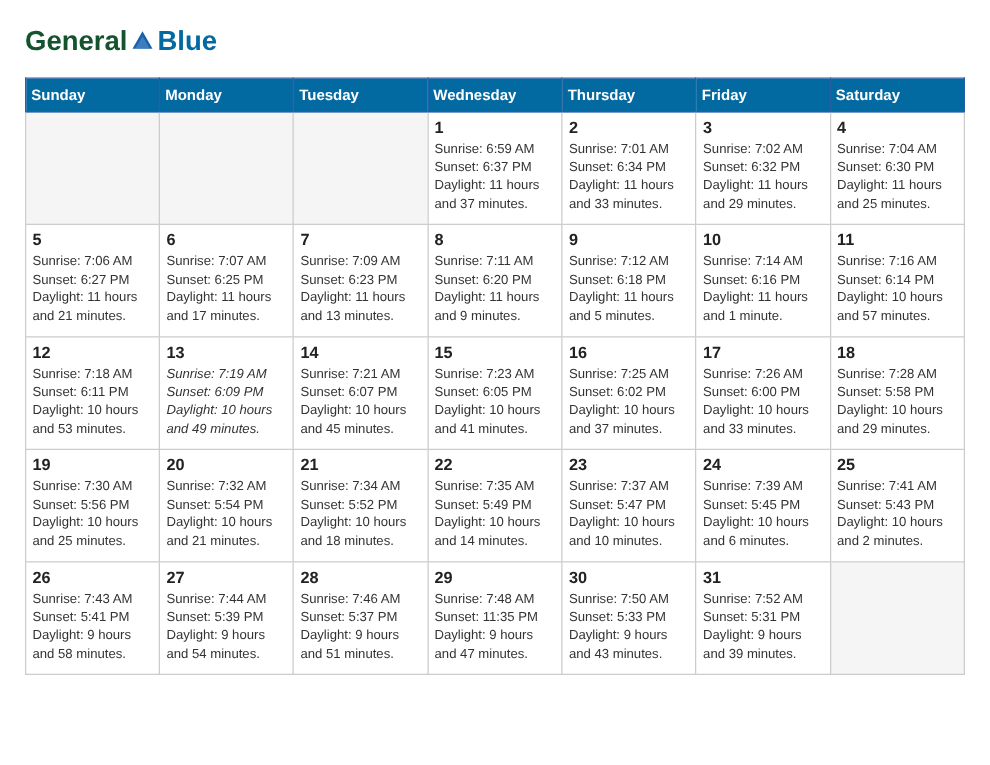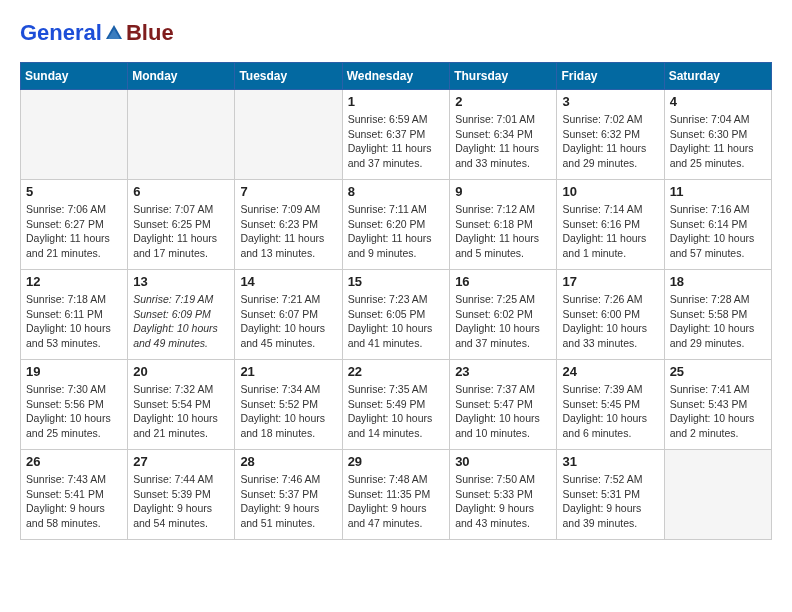--- a/index.html
+++ b/index.html
@@ -20,22 +20,22 @@
       display: flex;
       flex-direction: column;
       align-items: flex-start;
     }
     .logo-text {
       display: flex;
       align-items: center;
       font-size: 22px;
       font-weight: bold;
     }
-    .logo-general { color: #1d4ed8; }
-    .logo-blue { color: #7f1d1d; }
+    .logo-general { color: #14532d; }
+    .logo-blue { color: #0369a1; }
     .logo-icon {
       width: 20px;
       height: 20px;
       margin: 0 2px;
     }
     .title-block {
       text-align: right;
     }
     .month-title {
       font-size: 36px;

